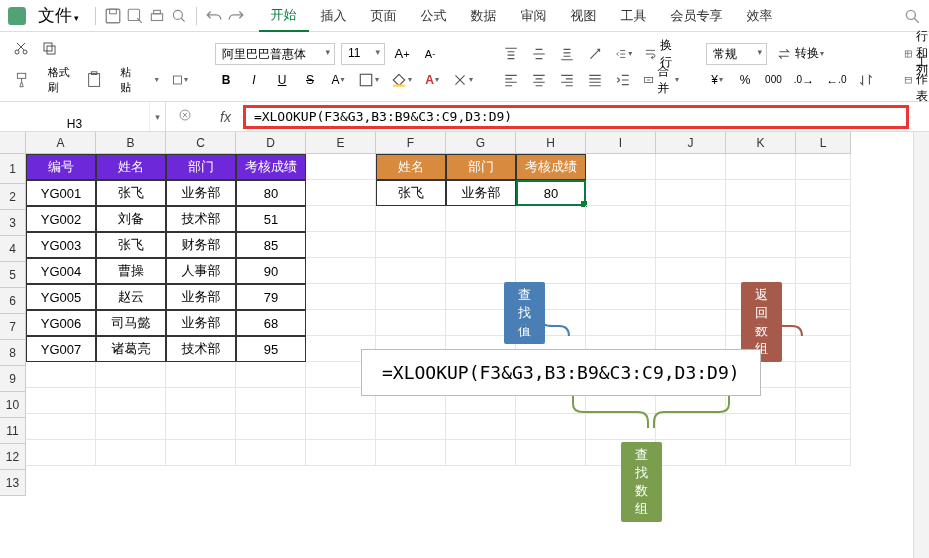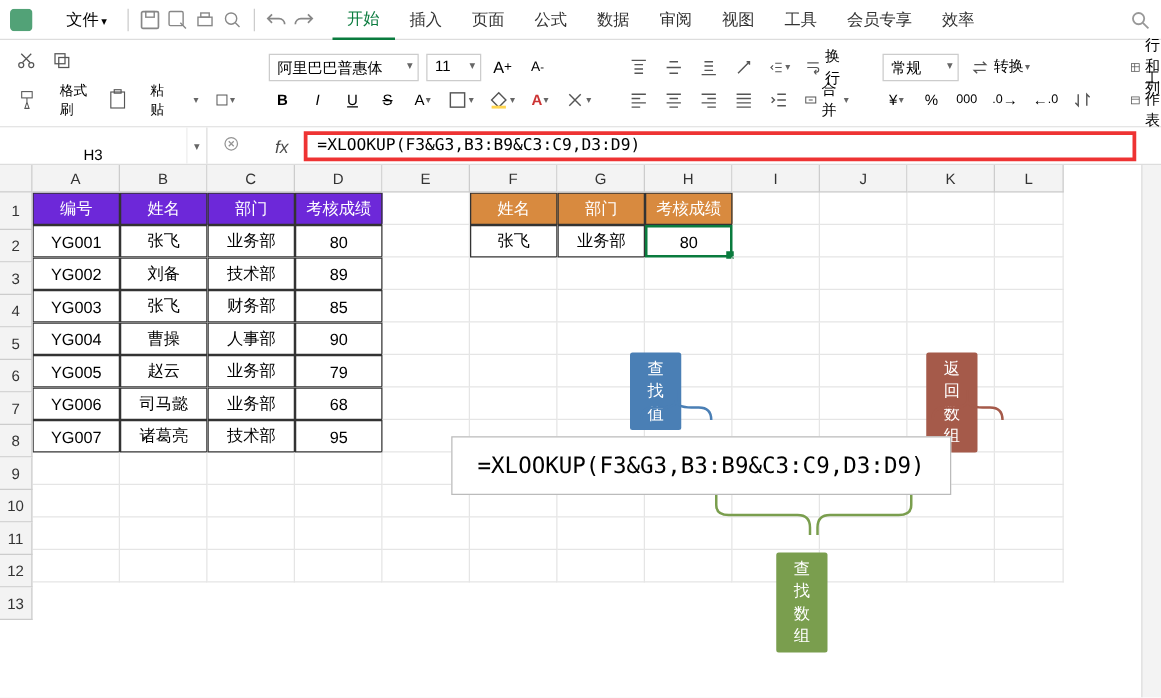--- a/index.html
+++ b/index.html
@@ -1,20 +1,20 @@
 <!DOCTYPE html>
 <html><head>
 <meta charset="utf-8">
 <style>
 * { margin: 0; padding: 0; box-sizing: border-box; font-family: "Microsoft YaHei", Arial, sans-serif; }
 body { background: #f5f5f5; width: 929px; height: 558px; overflow: hidden; font-size: 12px; }
 
 
 .menubar { height: 32px; background: #fff; border-bottom: 1px solid #ddd; display: flex; align-items: center; padding: 0 8px; gap: 4px; }
-.menubar .file-btn { padding: 4px 8px; font-size: 13px; cursor: pointer; margin-left: 15px; }
+.menubar .file-btn { padding: 4px 8px; font-size: 17px; cursor: pointer; }
 .menubar .file-btn::after { content: "▾"; font-size: 9px; margin-left: 2px; }
 .menubar .sep { width: 1px; height: 18px; background: #ccc; margin: 0 4px; }
 .menubar .qicon { width: 18px; height: 18px; display: flex; align-items: center; justify-content: center; cursor: pointer; opacity: .7; }
 .menubar .tabs { display: flex; align-items: center; flex: 1; margin-left: 10px; }
 .menubar .tab { padding: 6px 12px; font-size: 13px; cursor: pointer; color: #333; text-align: center; }
 .menubar .tab.active { color: #0a7b3e; border-bottom: 2px solid #0a7b3e; font-weight: 500; }
 .menubar .search-ico { margin-left: auto; opacity: .6; cursor: pointer; }
 
 
 .ribbon { background: #fff; border-bottom: 1px solid #ddd; padding: 6px 10px; display: flex; align-items: center; gap: 8px; height: 70px; }
@@ -413,21 +413,21 @@
         <div class="cell wI"></div>
           <div class="cell wJ"></div>
           <div class="cell wK"></div>
           <div class="cell wL"></div>
       </div>
 
       <div class="grid-row">
         <div class="cell wA td-b">YG002</div>
         <div class="cell wB td-b">刘备</div>
         <div class="cell wC td-b">技术部</div>
-        <div class="cell wD td-b">89</div>
+        <div class="cell wD td-b">51</div>
         <div class="cell wE"></div>
           <div class="cell wF"></div>
           <div class="cell wG"></div>
           <div class="cell wH"></div>
           <div class="cell wI"></div>
           <div class="cell wJ"></div>
           <div class="cell wK"></div>
           <div class="cell wL"></div>
       </div>
       <div class="grid-row">

